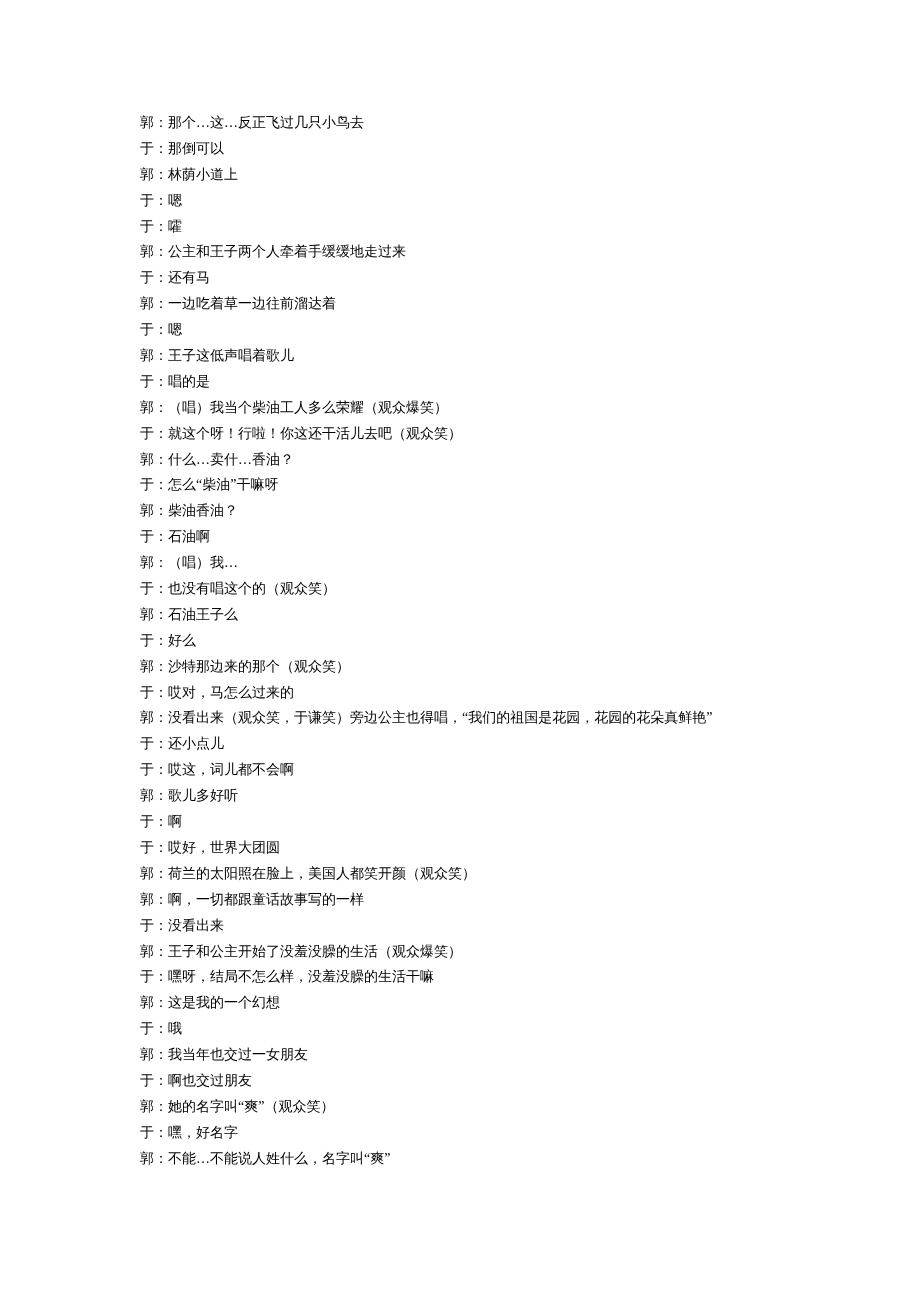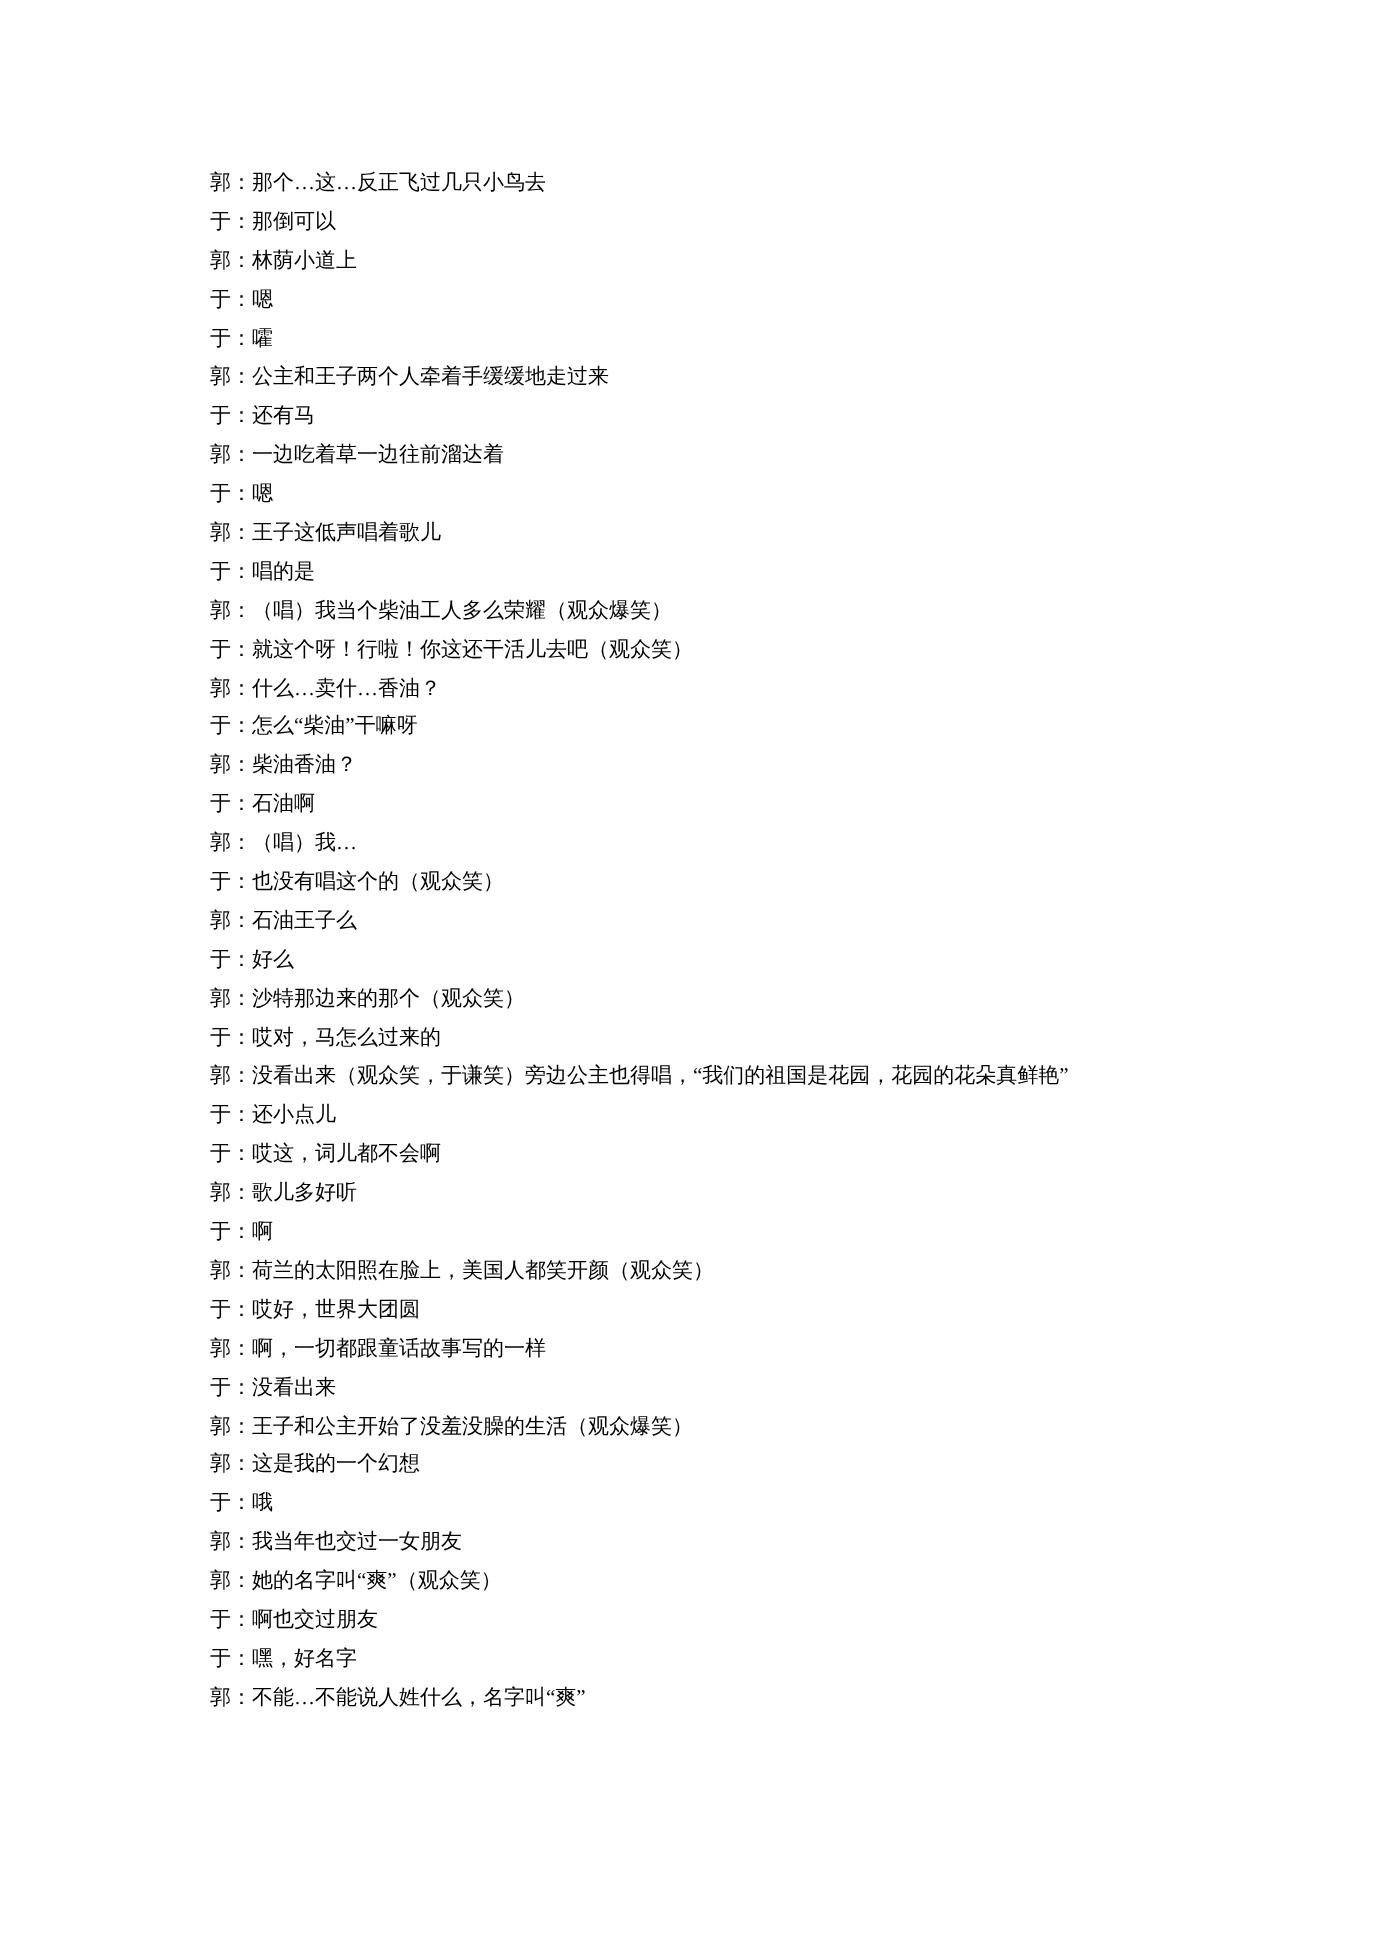--- a/index.html
+++ b/index.html
@@ -46,26 +46,27 @@
       <div class="line"><span>于</span>：<span>也没有唱这个的（观众笑）</span></div>
       <div class="line"><span>郭</span>：<span>石油王子么</span></div>
       <div class="line"><span>于</span>：<span>好么</span></div>
       <div class="line"><span>郭</span>：<span>沙特那边来的那个（观众笑）</span></div>
       <div class="line"><span>于</span>：<span>哎对，马怎么过来的</span></div>
       <div class="line"><span>郭</span>：<span>没看出来（观众笑，于谦笑）旁边公主也得唱，“我们的祖国是花园，花园的花朵真鲜艳”</span></div>
       <div class="line"><span>于</span>：<span>还小点儿</span></div>
       <div class="line"><span>于</span>：<span>哎这，词儿都不会啊</span></div>
       <div class="line"><span>郭</span>：<span>歌儿多好听</span></div>
       <div class="line"><span>于</span>：<span>啊</span></div>
+      <div class="line"><span>于</span>：<span>哎好，世界大团圆</span></div>
       <div class="line"><span>郭</span>：<span>荷兰的太阳照在脸上，美国人都笑开颜（观众笑）</span></div>
-      <div class="line"><span>于</span>：<span>哎好，世界大团圆</span></div>
       <div class="line"><span>郭</span>：<span>啊，一切都跟童话故事写的一样</span></div>
       <div class="line"><span>于</span>：<span>没看出来</span></div>
       <div class="line"><span>郭</span>：<span>王子和公主开始了没羞没臊的生活（观众爆笑）</span></div>
+      <div class="line"><span>于</span>：<span>嘿呀，结局不怎么样，没羞没臊的生活干嘛</span></div>
       <div class="line"><span>郭</span>：<span>这是我的一个幻想</span></div>
       <div class="line"><span>于</span>：<span>哦</span></div>
       <div class="line"><span>郭</span>：<span>我当年也交过一女朋友</span></div>
+      <div class="line"><span>于</span>：<span>啊也交过朋友</span></div>
       <div class="line"><span>郭</span>：<span>她的名字叫“爽”（观众笑）</span></div>
-      <div class="line"><span>于</span>：<span>啊也交过朋友</span></div>
       <div class="line"><span>于</span>：<span>嘿，好名字</span></div>
       <div class="line"><span>郭</span>：<span>不能…不能说人姓什么，名字叫“爽”</span></div>
     </div>
 </div>
 
 </body></html>

